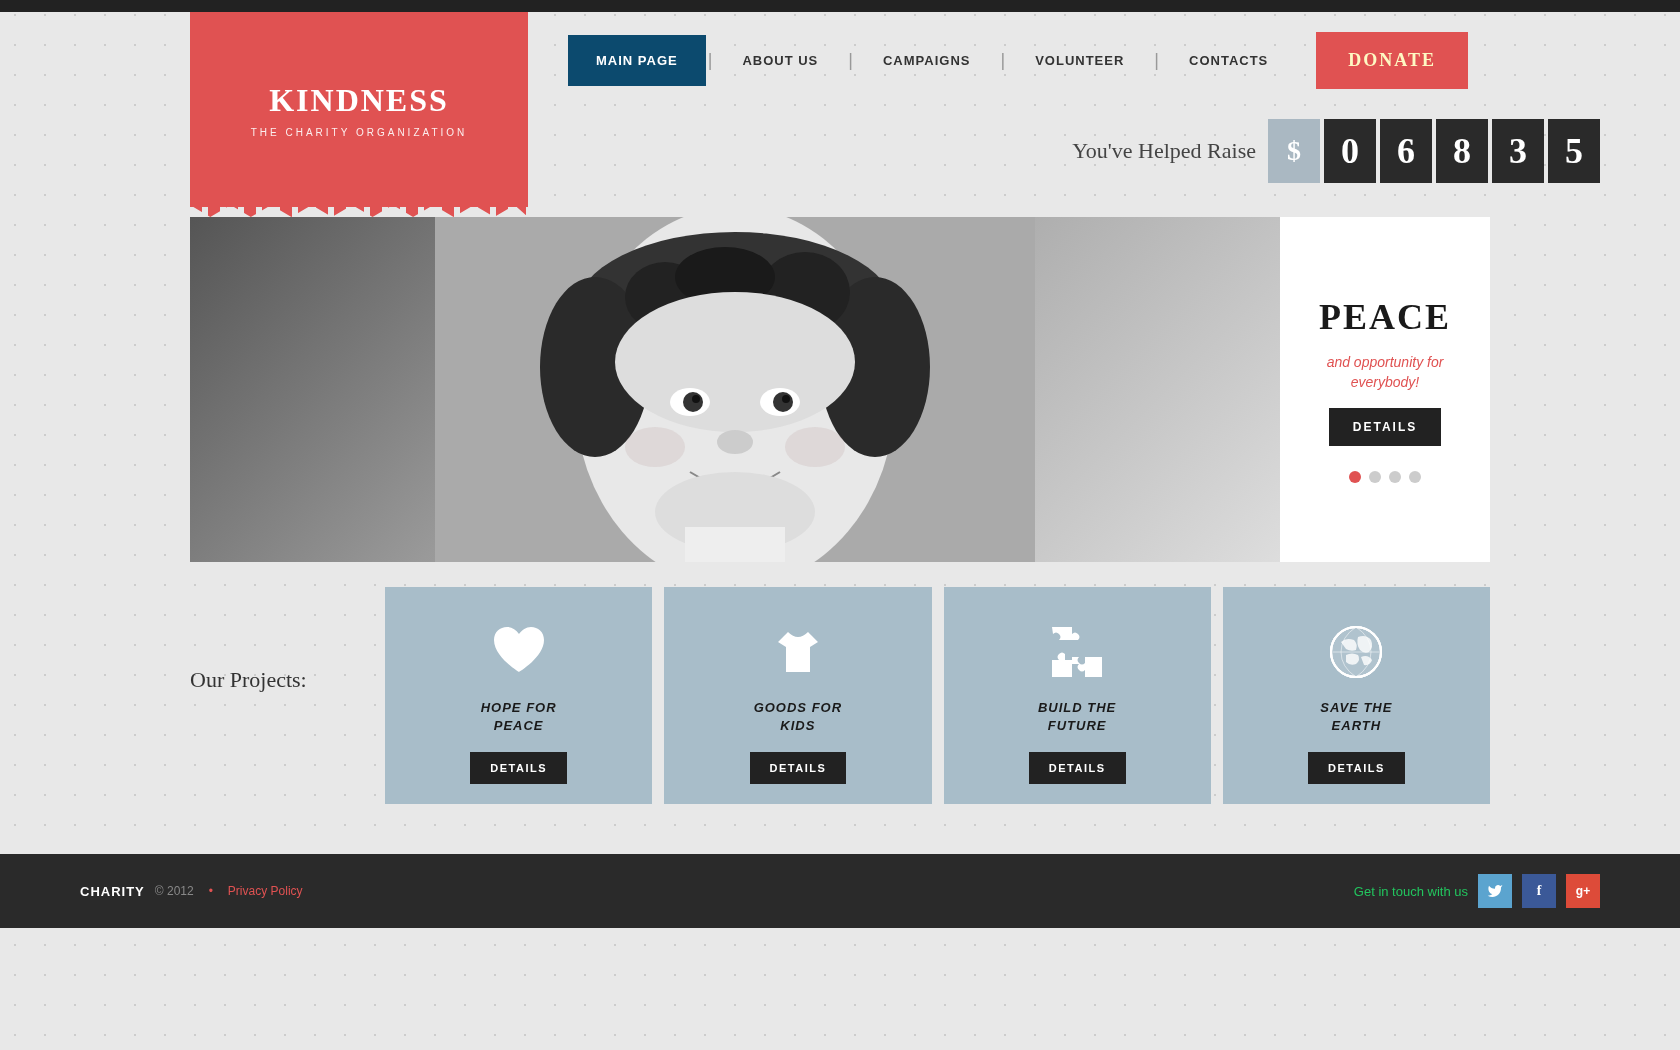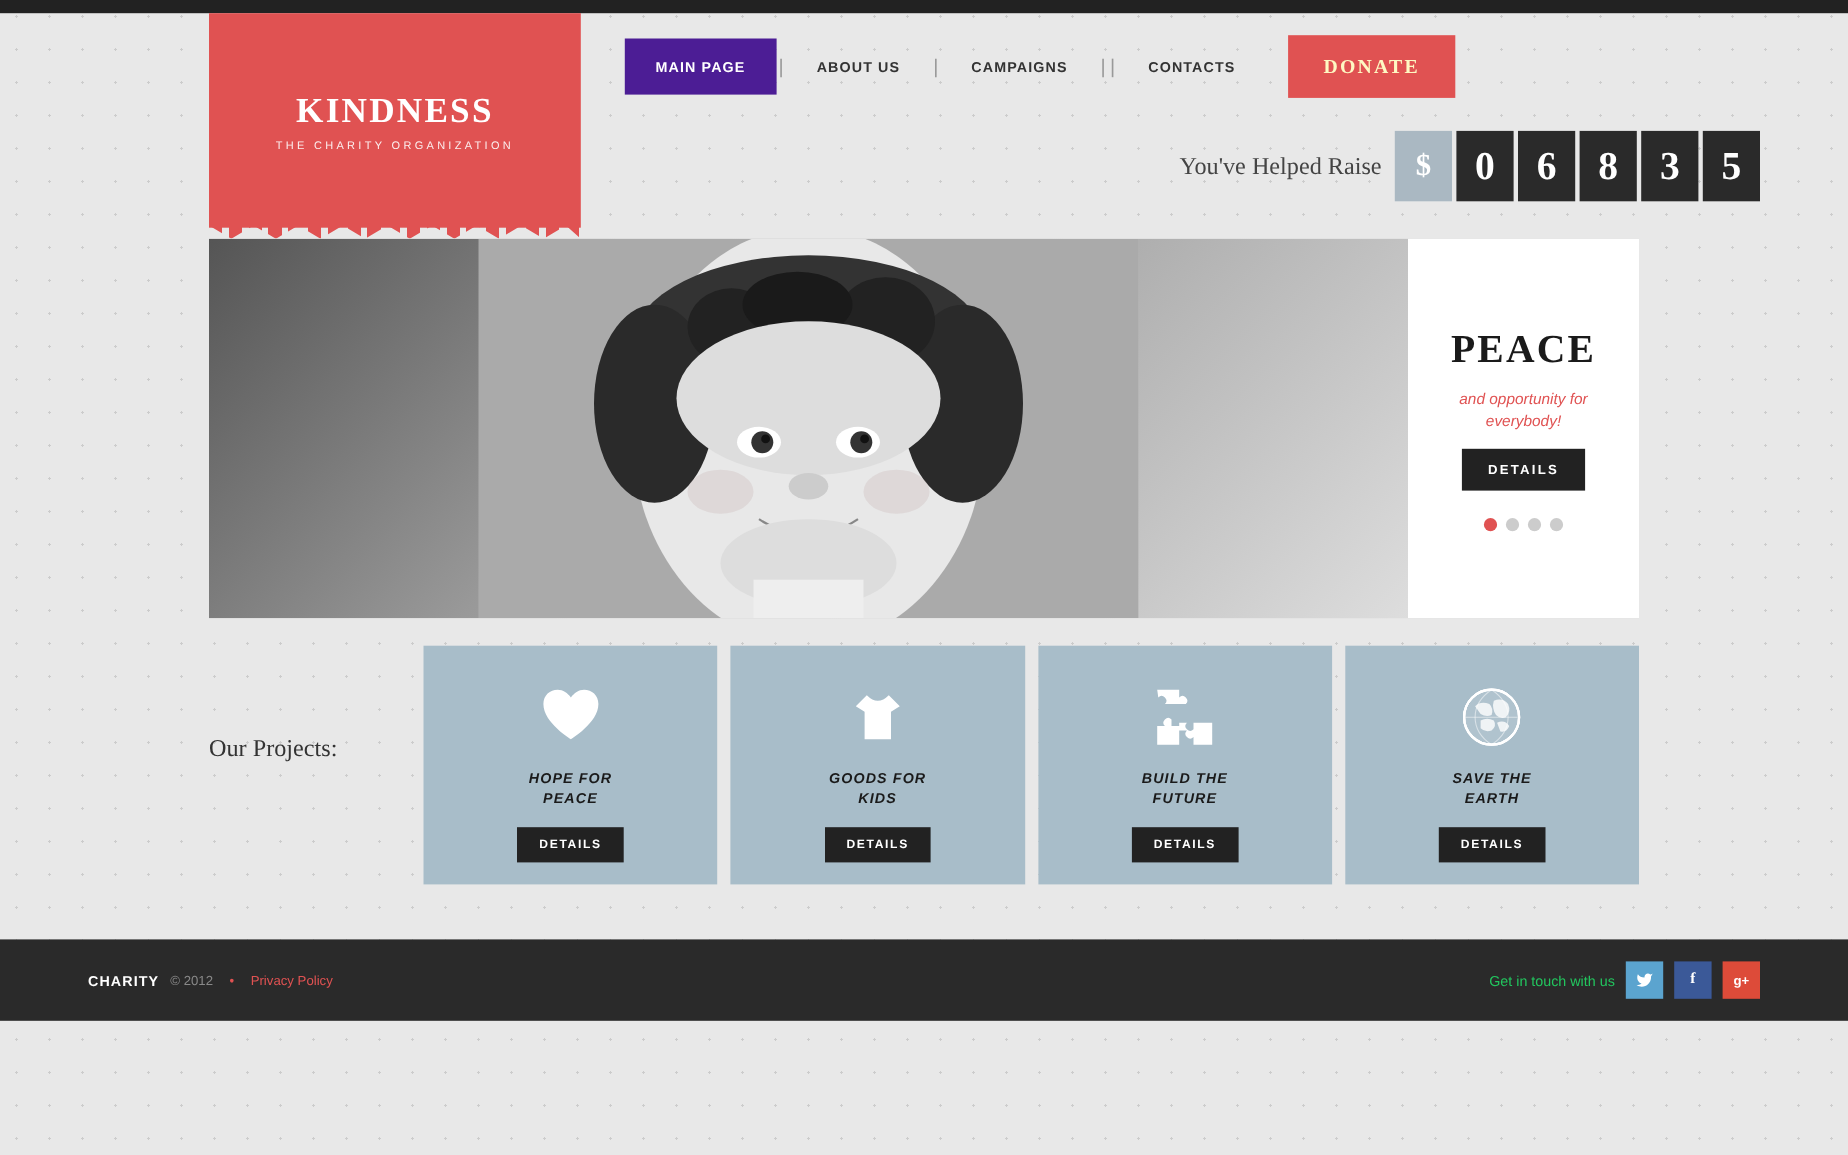--- a/index.html
+++ b/index.html
@@ -102,21 +102,21 @@
       font-weight: bold;
       letter-spacing: 1px;
       cursor: pointer;
       color: #333;
       text-transform: uppercase;
       background: transparent;
       border: none;
       font-family: Arial, sans-serif;
     }
     .nav-item.active {
-      background: #4c1d95;
+      background: #0c4a6e;
       color: white;
     }
     .nav-separator {
       color: #999;
       font-size: 18px;
       padding: 0 2px;
     }
 
     .donate-btn {
       background: #e05252;
@@ -391,20 +391,21 @@
   </div>
 
   <div class="nav-area">
     <div class="nav-bar">
       <button class="nav-item active">MAIN PAGE</button>
       <span class="nav-separator">|</span>
       <button class="nav-item">ABOUT US</button>
       <span class="nav-separator">|</span>
       <button class="nav-item">CAMPAIGNS</button>
       <span class="nav-separator">|</span>
+      <button class="nav-item">VOLUNTEER</button>
       <span class="nav-separator">|</span>
       <button class="nav-item">CONTACTS</button>
       <button class="donate-btn">DONATE</button>
     </div>
 
     <div class="counter-section">
       <span class="counter-label">You've Helped Raise</span>
       <div class="counter-display">
         <div class="counter-dollar">$</div>
         <div class="counter-digit">0</div>

